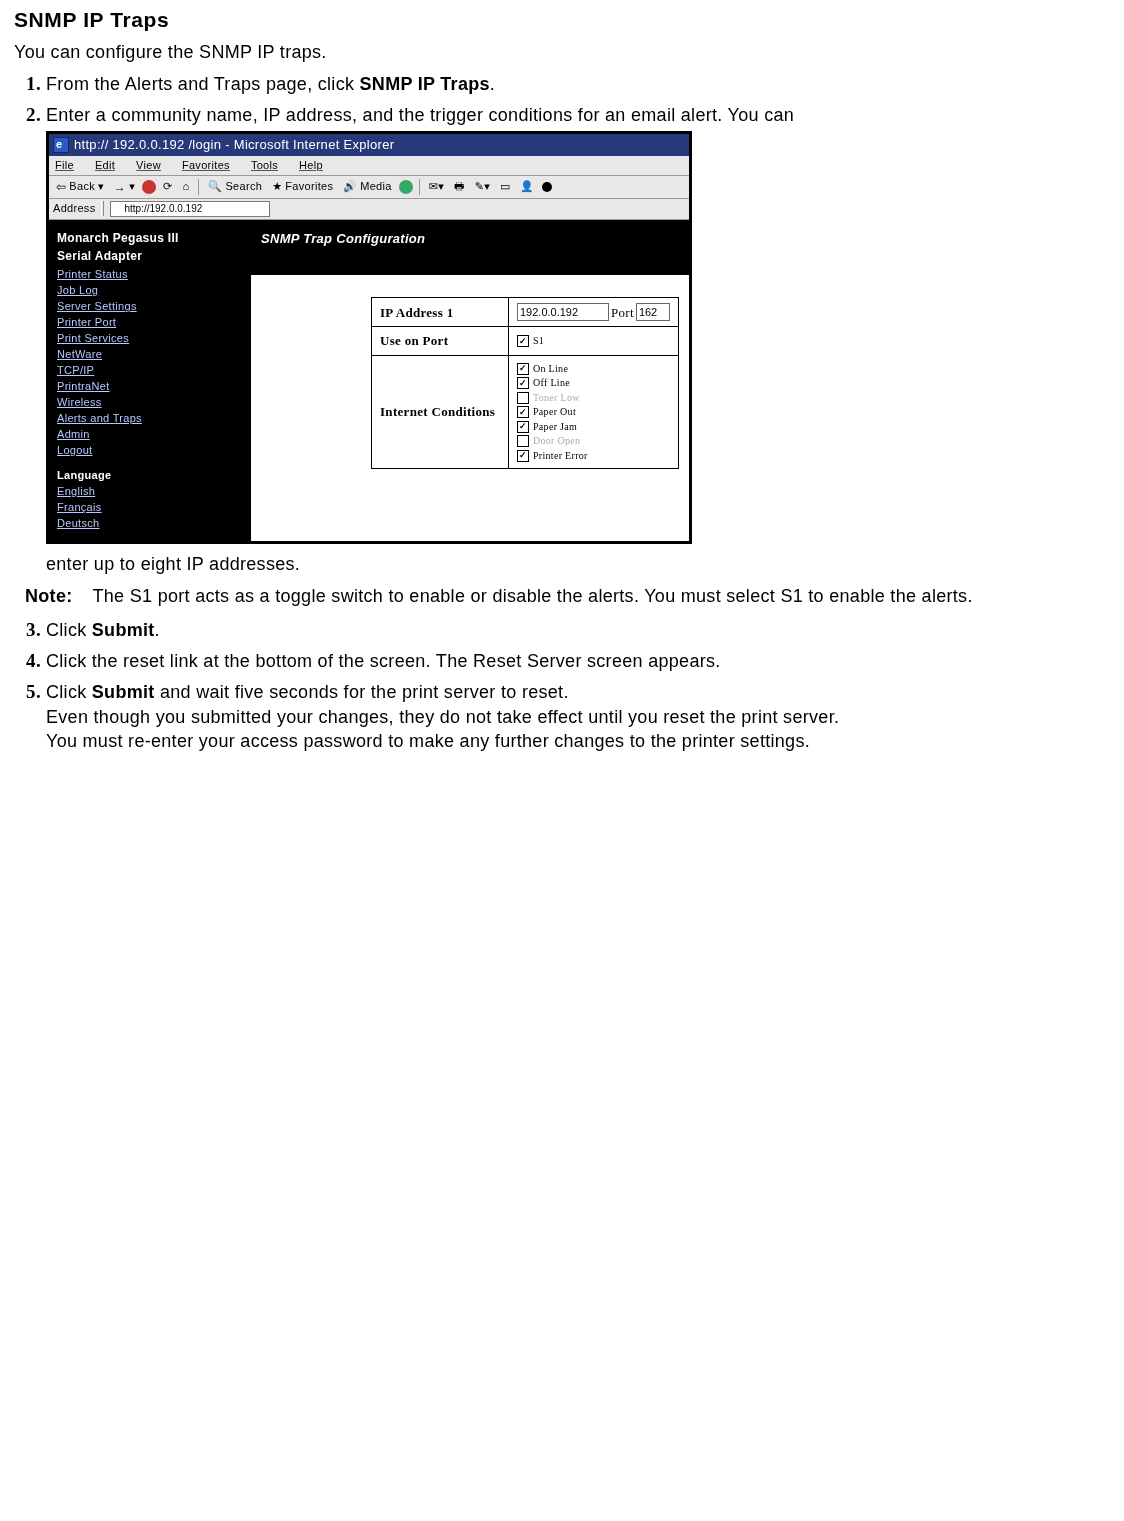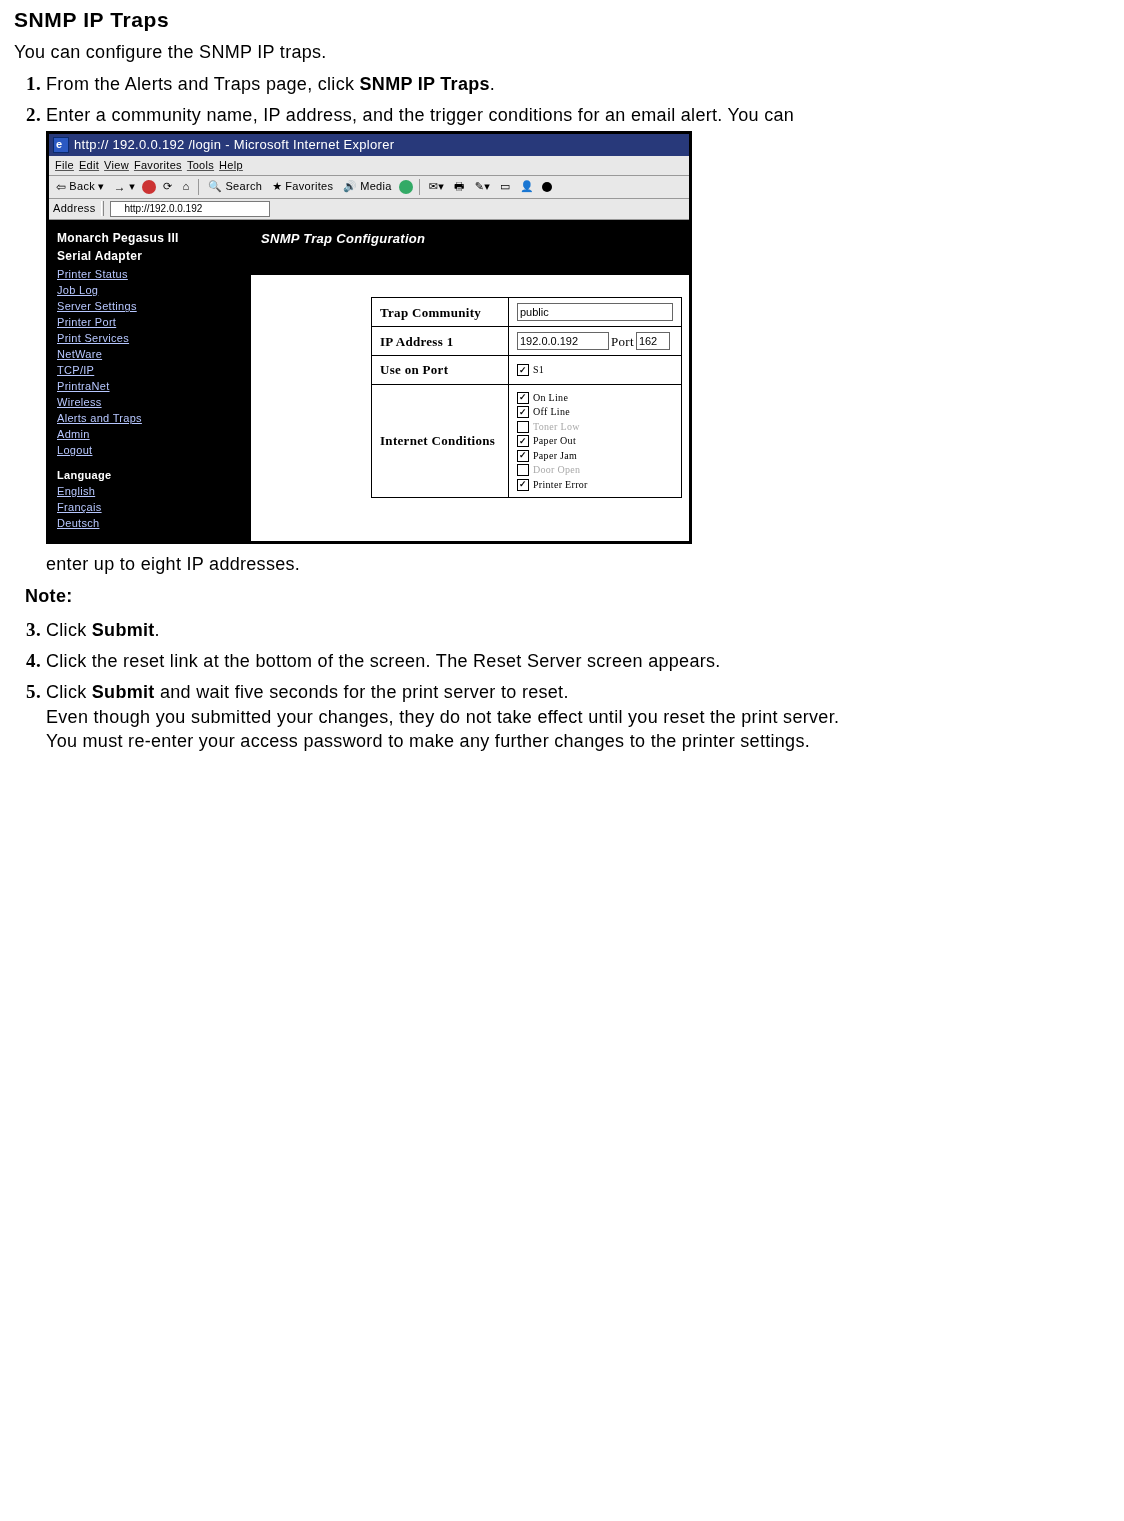--- a/index.html
+++ b/index.html
@@ -9,21 +9,21 @@
   ol>li::marker{font-weight:700;font-family:'Times New Roman',serif;font-size:19px}
   .b{font-weight:700}
   .note-row{display:flex;gap:20px;margin:8px 11px}
   .note-label{font-weight:700;flex:0 0 auto}
 
   
   .ie-window{width:640px;border:3px solid #000;background:#fff;margin:4px 0 8px 0;font-family:Tahoma,Arial,sans-serif;font-size:11px;color:#000}
   .ie-title{background:#28397a;color:#fff;display:flex;align-items:center;padding:2px 4px;font-size:13px;font-weight:400}
   .ie-title .ico{width:14px;height:14px;background:#2b59c3;border:1px solid #0a2a6e;margin-right:5px;display:inline-block;position:relative}
   .ie-title .ico::after{content:"e";color:#fff;font-weight:700;font-size:11px;position:absolute;left:2px;top:-1px}
-  .ie-menu{background:#e8e8e8;border-bottom:1px solid #999;padding:2px 6px;font-size:11px;display:flex;gap:5px}
+  .ie-menu{background:#e8e8e8;border-bottom:1px solid #999;padding:2px 6px;font-size:11px;display:flex;gap:21px}
   .ie-menu span{text-decoration:underline;text-decoration-color:#555}
   .ie-tool{background:#e8e8e8;border-bottom:1px solid #999;padding:2px 4px;display:flex;align-items:center;gap:4px;font-size:11px}
   .tbtn{display:inline-flex;align-items:center;gap:3px;padding:1px 3px}
   .sep{width:1px;height:16px;background:#999;margin:0 2px}
   .circ{width:14px;height:14px;border-radius:50%;display:inline-block}
   .arr{font-size:12px}
   .ie-addr{background:#e8e8e8;border-bottom:1px solid #999;padding:2px 4px;display:flex;align-items:center;gap:6px;font-size:11px}
   .ie-addr input{flex:0 0 120px;font-size:10px;height:14px;border:1px solid #7a7a7a;padding:0 13px}
   .ie-addr .sep2{flex:0 0 1px;height:15px;border-left:1px solid #fff;border-right:1px solid #888}
 
@@ -125,24 +125,20 @@
           <div class="lang">Language</div>
           <a>English</a>
           <a>Français</a>
           <a>Deutsch</a>
         </div>
         <div class="panel">
           <div class="panel-top">SNMP Trap Configuration</div>
           <div class="form-wrap">
             <table class="cfg">
               <tbody>
-                  <tr>
-                <td class="lab">Trap Community</td>
-                <td><input type="text" style="width: 150px;" value="public"></td>
-              </tr>
               <tr>
                 <td class="lab">IP Address 1</td>
                 <td>
                   <div class="port-cell">
                     <input type="text" class="ip" value="192.0.0.192" style="">
                     <span style="font-family:'Times New Roman',serif">Port</span>
                     <input type="text" class="pt" value="162" style="">
                   </div>
                 </td>
               </tr>
@@ -194,20 +190,21 @@
         </div>
       </div>
     </div>
 
     <span>enter up to eight IP addresses.</span>
   </li>
 </ol>
 
 <div class="note-row">
   <div class="note-label">Note:</div>
+  <div>The S1 port acts as a toggle switch to enable or disable the alerts. You must select S1 to enable the alerts.</div>
 </div>
 
 <ol start="3">
   <li>
     <span>Click </span><span class="b">Submit</span><span>.</span>
   </li>
   <li>Click the reset link at the bottom of the screen.  The Reset Server screen appears.</li>
   <li>
     <span>Click </span><span class="b">Submit</span><span> and wait five seconds for the print server to reset.</span><br>
     <span>Even though you submitted your changes, they do not take effect until you reset the print server.</span><br>

